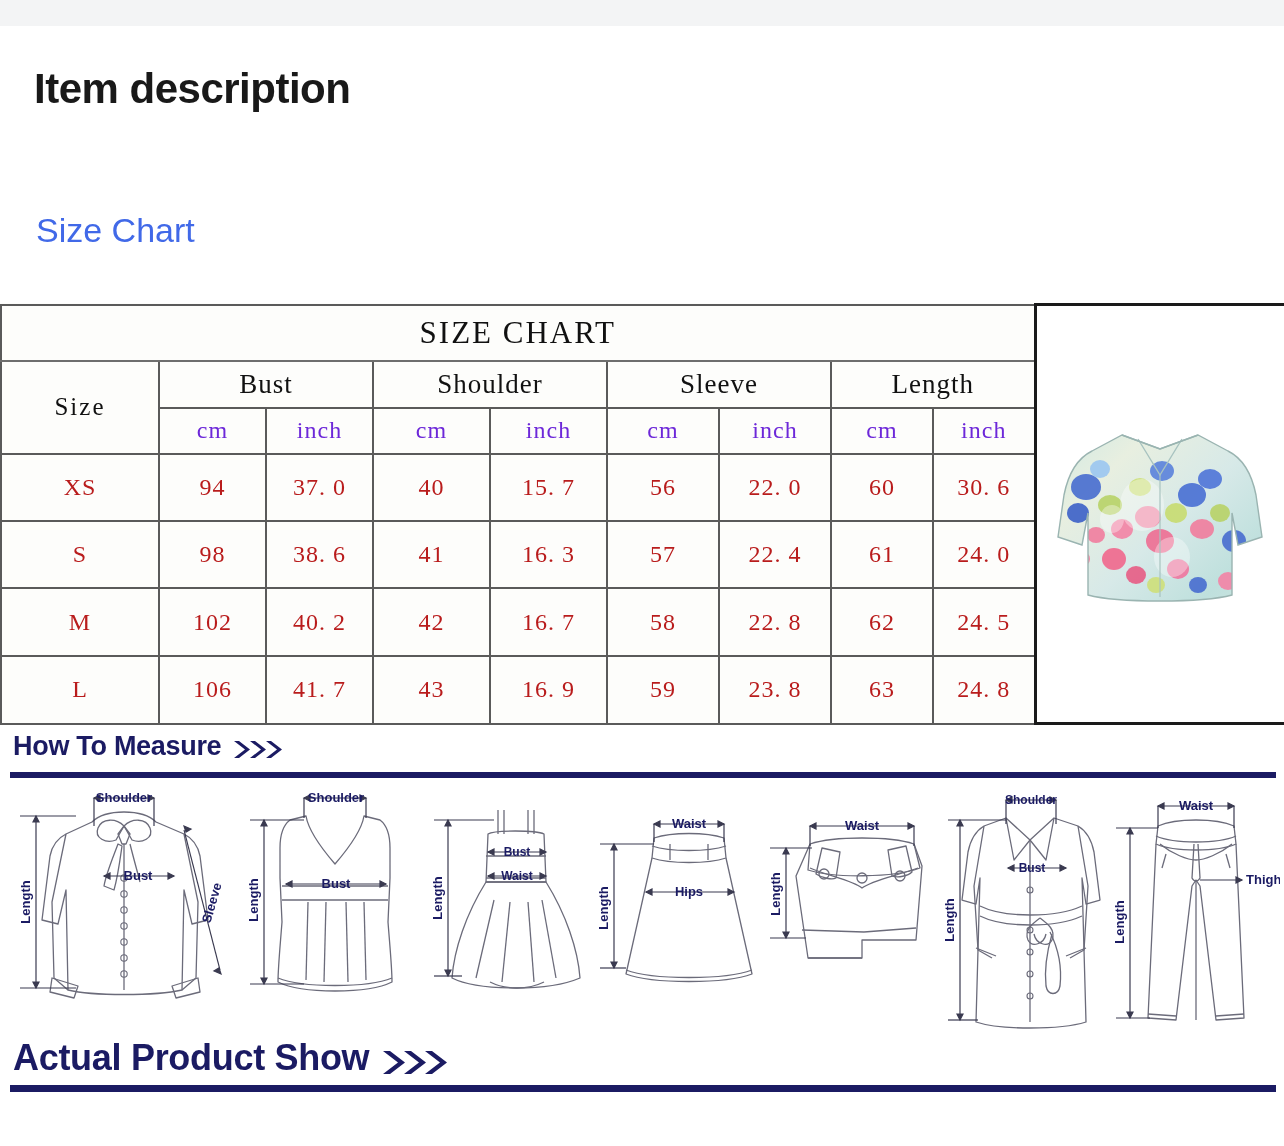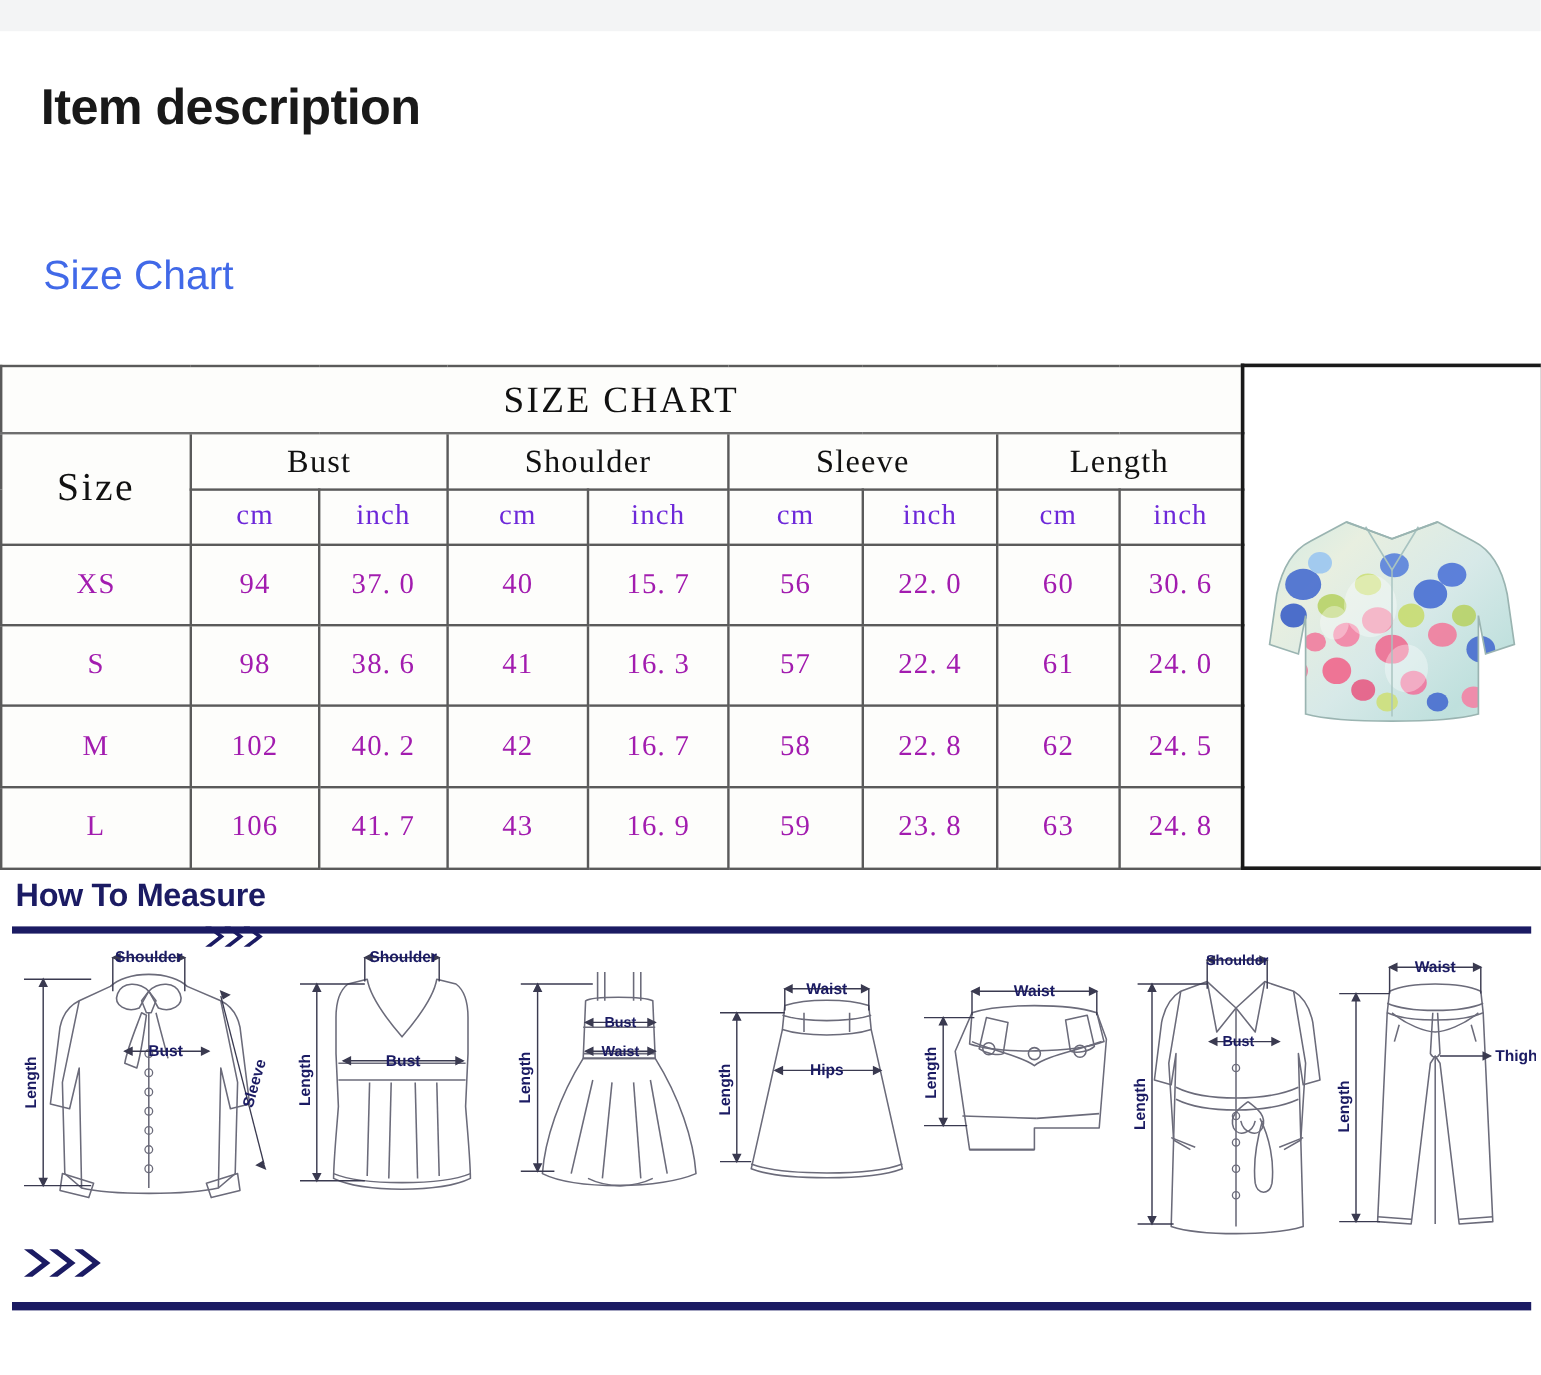--- a/index.html
+++ b/index.html
@@ -76,34 +76,34 @@
     color: #111;
     border-bottom: 2px solid #6e6e6e !important;
   }
   .sc-grouphead {
     font-size: 27px;
     letter-spacing: 1px;
     height: 47px;
     color: #111;
   }
   .sc-size {
-    font-size: 33px;
+    font-size: 25px;
     letter-spacing: 2px;
     color: #111;
   }
   .sc-unit {
     font-size: 24px;
     letter-spacing: 1px;
     color: #6d28d9;
     height: 45px;
   }
   .sc-cell {
     font-size: 24px;
     letter-spacing: 1px;
-    color: #a21caf;
+    color: #b91c1c;
     height: 67px;
   }
   .sc-photo-cell {
     border: 3px solid #1a1a1a !important;
     background: #ffffff !important;
     padding: 0;
   }
   .sc-photo-inner {
     width: 100%;
     height: 100%;
@@ -122,21 +122,20 @@
     gap: 7px;
     color: #1b1b63;
     font-family: "Liberation Sans", sans-serif;
     font-weight: bold;
     white-space: nowrap;
   }
   .sh-measure {
     left: 13px; top: 731px;
     font-size: 27px;
     letter-spacing: -0.3px;
-    flex-direction: column;
   }
   .sh-actual {
     left: 13px; top: 1037px;
     font-size: 36px;
     letter-spacing: -0.3px;
   }
   .chev-group { display: inline-flex; align-items: center; gap: 1px; margin-left: 4px; }
   .rule {
     position: absolute;
     background: #1b1b63;
@@ -628,20 +627,21 @@
           <text x="84" y="28" font-size="13" text-anchor="middle">Waist</text>
           <text x="134" y="102" font-size="13" text-anchor="start">Thigh</text>
           <text x="0" y="0" font-size="13" text-anchor="middle" transform="translate(12,140) rotate(-90)">Length</text>
         </g>
       </svg>
     </div>
 
   </div>
 
   <div class="section-head sh-actual">
+    <span>Actual Product Show</span>
     <span class="chev-group">
       <svg width="70" height="32" viewBox="0 0 70 32">
         <path d="M3,4 L18,15.5 L3,27 L10,27 L25,15.5 L10,4 Z" fill="#1b1b63"></path>
         <path d="M24,4 L39,15.5 L24,27 L31,27 L46,15.5 L31,4 Z" fill="#1b1b63"></path>
         <path d="M45,4 L60,15.5 L45,27 L52,27 L67,15.5 L52,4 Z" fill="#1b1b63"></path>
       </svg>
     </span>
   </div>
   <div class="rule rule-actual"></div>
 

